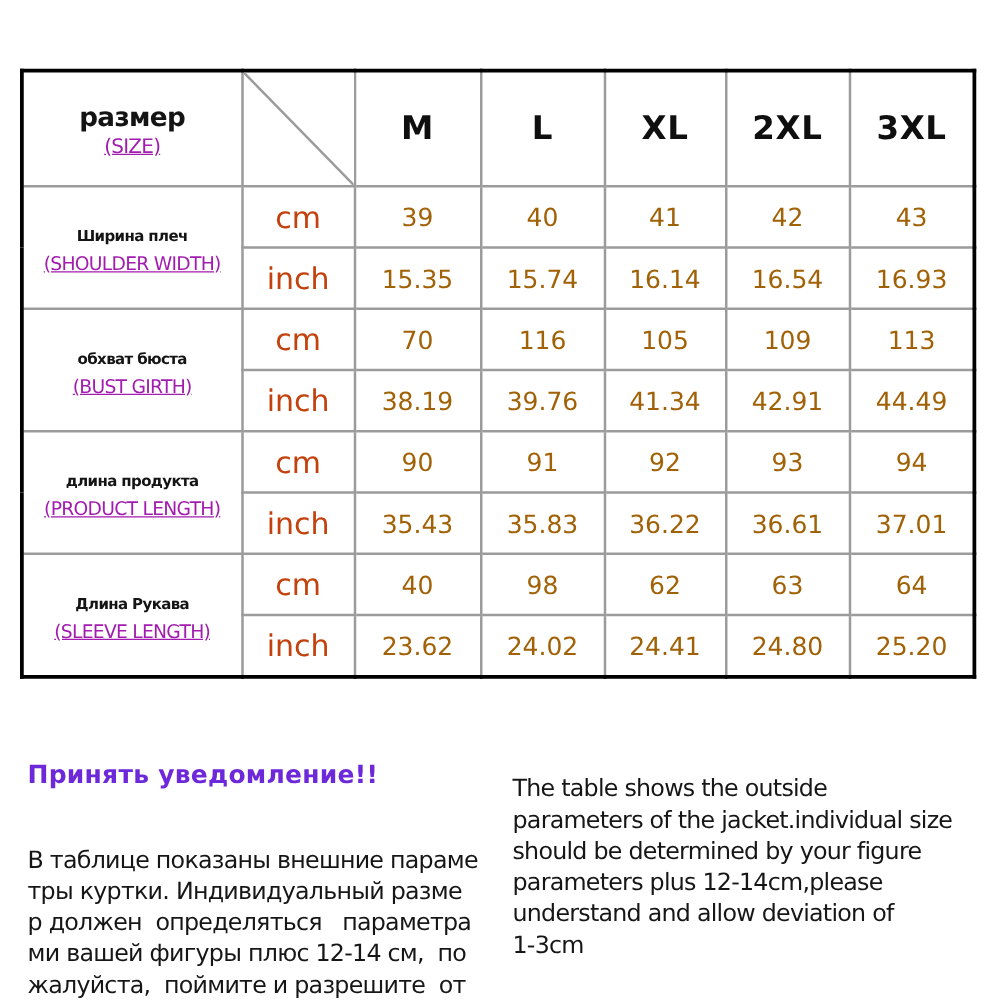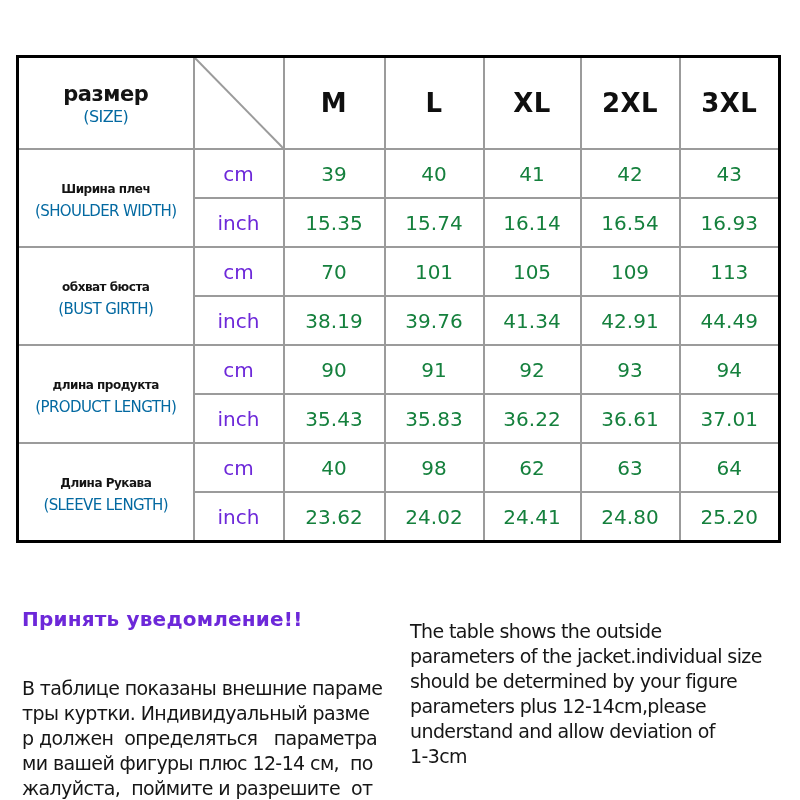--- a/index.html
+++ b/index.html
@@ -39,48 +39,49 @@
   td.lbl { border: 3px solid #000000; }
   td.lbl .ru {
     font-size: 12px;
     font-weight: bold;
     color: #141414;
     letter-spacing: -0.5px;
     line-height: 26px;
   }
   td.lbl .en {
     font-size: 15px;
-    color: #0369a1;
+    color: #a21caf;
     letter-spacing: -0.6px;
     line-height: 19px;
+    text-decoration: underline;
   }
   td.corner .ru { font-size: 21px; }
   td.corner .en { font-size: 16px; }
 
   td.diag { position: relative; }
   td.diag svg {
     position: absolute;
     left: 0; top: 0;
     width: 100%; height: 100%;
     display: block;
   }
 
   td.size-head {
     font-size: 26px;
     font-weight: bold;
     color: #0f0f0f;
     letter-spacing: 0.5px;
   }
   td.unit {
-    font-size: 20px;
-    color: #6d28d9;
+    font-size: 24px;
+    color: #c2410c;
   }
   td.val {
     font-size: 20px;
-    color: #15803d;
+    color: #a16207;
   }
 
   
   .notice {
     position: absolute;
     white-space: pre;
   }
   .notice-ru { left: 22px;  top: 569px; }
   .notice-en { left: 410px; top: 574px; }
   .notice-title {
@@ -153,21 +154,21 @@
       <td class="val">16.93</td>
     </tr>
 
     <tr class="data-row">
       <td class="lbl" rowspan="2">
         <div class="ru">обхват бюста</div>
         <div class="en">(BUST GIRTH)</div>
       </td>
       <td class="unit">cm</td>
       <td class="val">70</td>
-      <td class="val">101</td>
+      <td class="val">116</td>
       <td class="val">105</td>
       <td class="val">109</td>
       <td class="val">113</td>
     </tr>
     <tr class="data-row">
       <td class="unit">inch</td>
       <td class="val">38.19</td>
       <td class="val">39.76</td>
       <td class="val">41.34</td>
       <td class="val">42.91</td>

